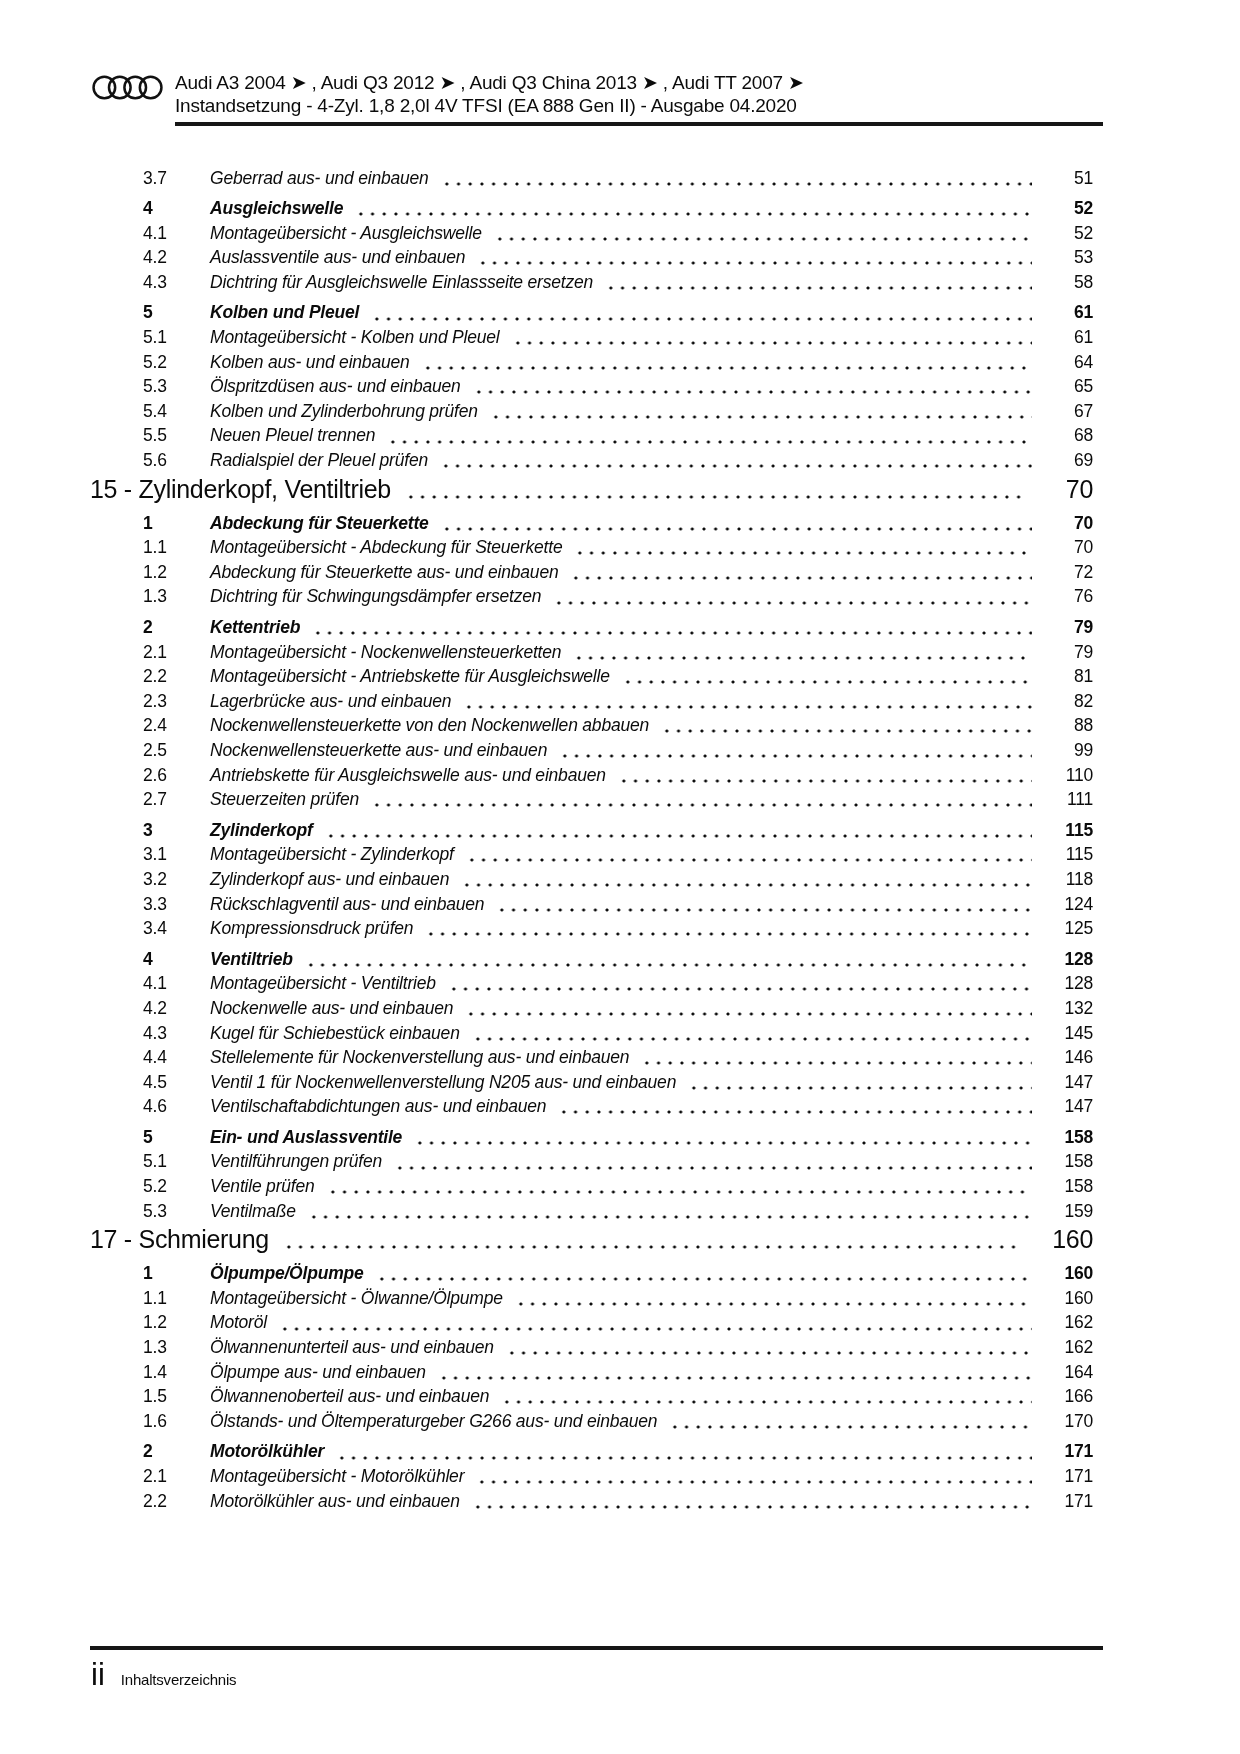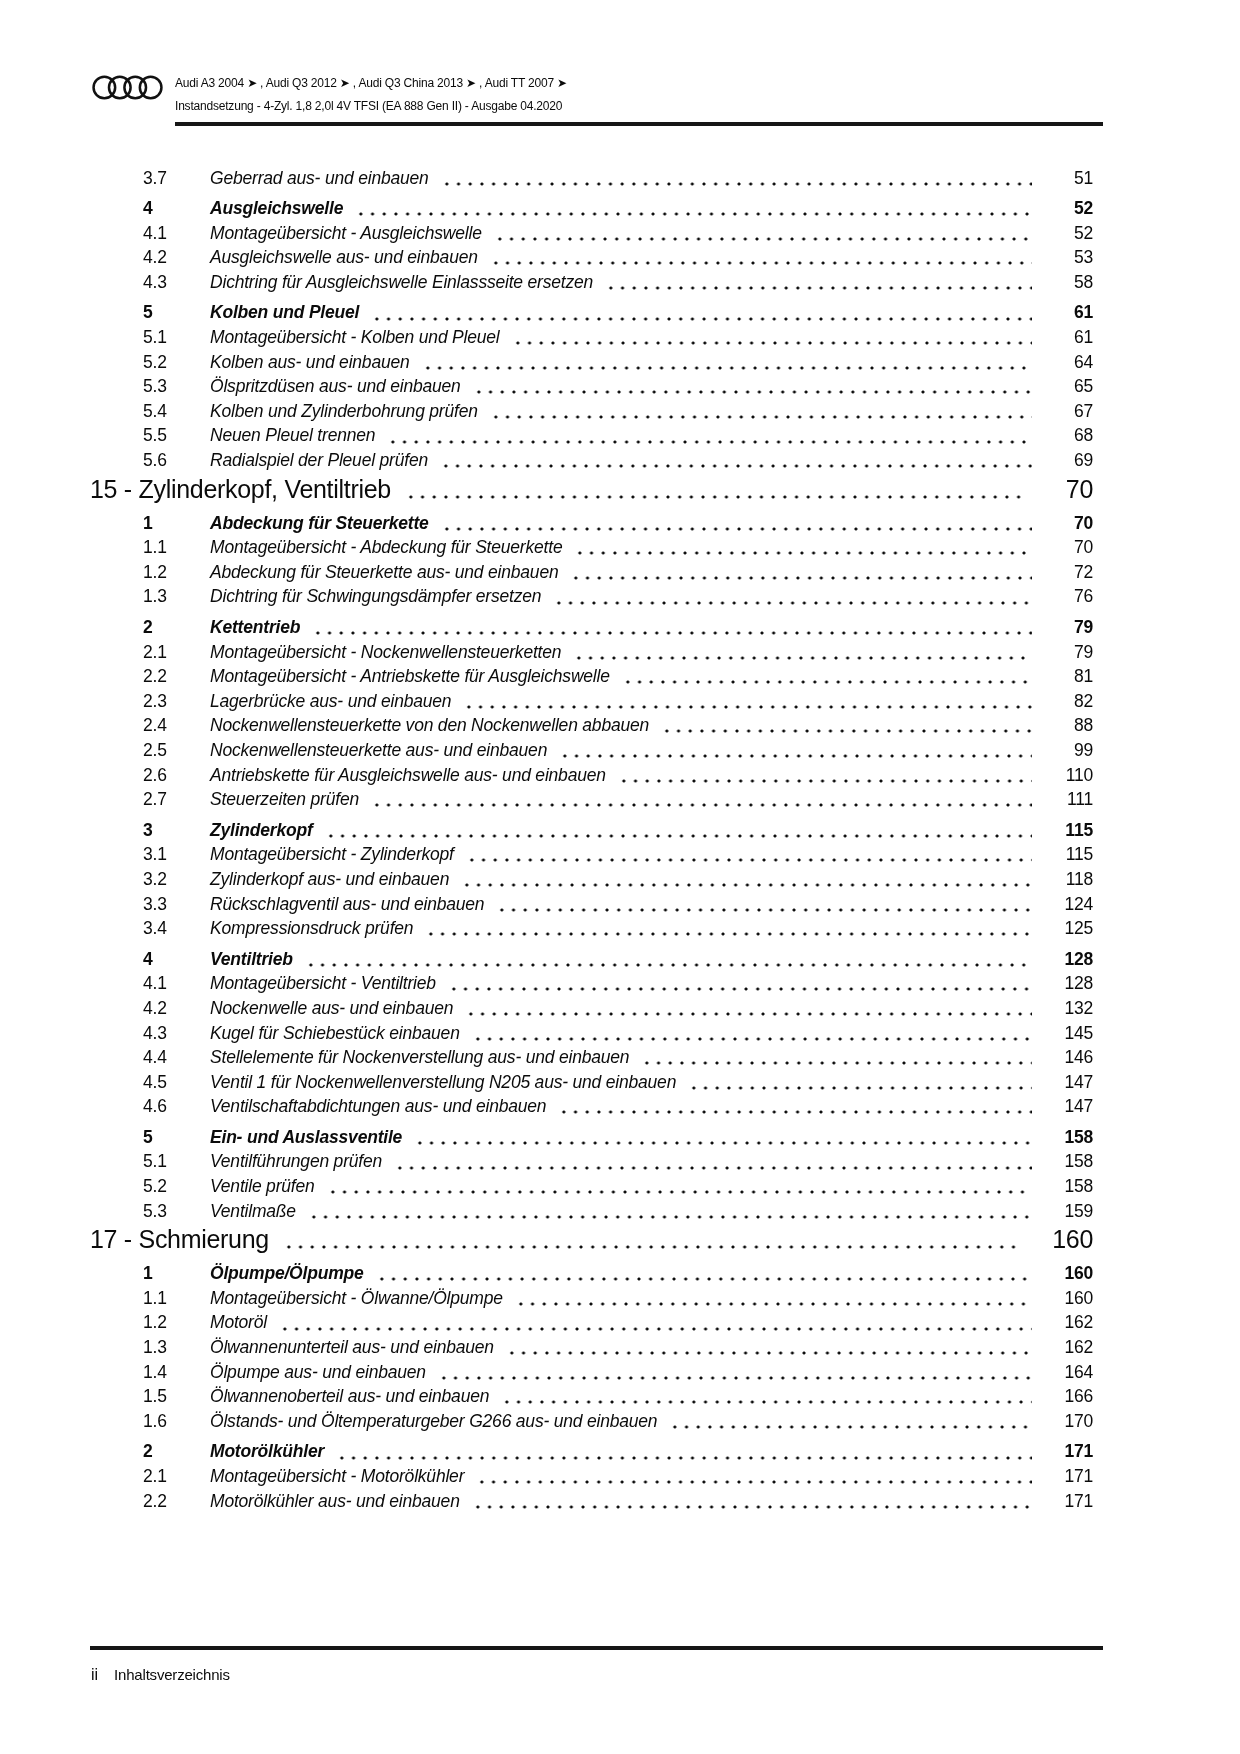--- a/index.html
+++ b/index.html
@@ -7,21 +7,21 @@
   body {
     width:1240px; height:1754px; position:relative; overflow:hidden;
     font-family:"Liberation Sans","DejaVu Sans",sans-serif;
     color:#0b0b0b;
   }
   .sheet { position:absolute; left:90px; top:72px; width:1013px; }
 
   
   .header { position:relative; padding-left:85px; }
   .logo { position:absolute; left:1px; top:2px; width:73px; height:27px; }
-  .h-line { font-size:12px; line-height:22.5px; letter-spacing:-0.2px; white-space:nowrap; }
+  .h-line { font-size:19px; line-height:22.5px; letter-spacing:-0.2px; white-space:nowrap; }
   .h-rule { height:3.5px; background:#161616; margin-top:5px; }
 
   
   .toc { margin-top:40px; }
   .row {
     display:flex; align-items:baseline;
     height:24.6px; line-height:24.6px; font-size:17.5px;
     padding-left:53px; padding-right:10px; letter-spacing:-0.2px;
   }
   .row .num   { flex:0 0 67px; }
@@ -40,21 +40,21 @@
     margin-bottom:4px; padding-right:10px;
   }
   .chapter-row .ch-title { flex:0 0 auto; white-space:nowrap; }
   .chapter-row .ch-page  { flex:0 0 60px; text-align:right; }
   .chapter-row .leader   { margin:0 10px 5px 14px; }
 
   
   .footer { position:absolute; left:90px; top:1646px; width:1013px; }
   .f-rule { height:3.5px; background:#161616; }
   .f-line { margin-top:11px; display:flex; align-items:baseline; gap:16px; padding-left:1px; }
-  .f-page  { font-size:16px; line-height:27px; }
+  .f-page  { font-size:31px; line-height:27px; }
   .f-label { font-size:15px; letter-spacing:-0.2px; }
 </style>
 </head>
 <body>
 
 <div class="sheet">
 
   <div class="header">
     <svg class="logo" viewBox="0 0 74 28" xmlns="http://www.w3.org/2000/svg">
       <g fill="none" stroke="#111111" stroke-width="2.6">
@@ -83,21 +83,21 @@
         <span class="page">52</span>
       </div>
       <div class="row">
         <span class="num">4.1</span>
         <span class="title">Montageübersicht - Ausgleichswelle</span>
         <span class="leader"></span>
         <span class="page">52</span>
       </div>
       <div class="row">
         <span class="num">4.2</span>
-        <span class="title">Ausgleichswelle aus- und einbauen</span>
+        <span class="title">Auslassventile aus- und einbauen</span>
         <span class="leader"></span>
         <span class="page">53</span>
       </div>
       <div class="row">
         <span class="num">4.3</span>
         <span class="title">Dichtring für Ausgleichswelle Einlassseite ersetzen</span>
         <span class="leader"></span>
         <span class="page">58</span>
       </div>
       <div class="row bold">

